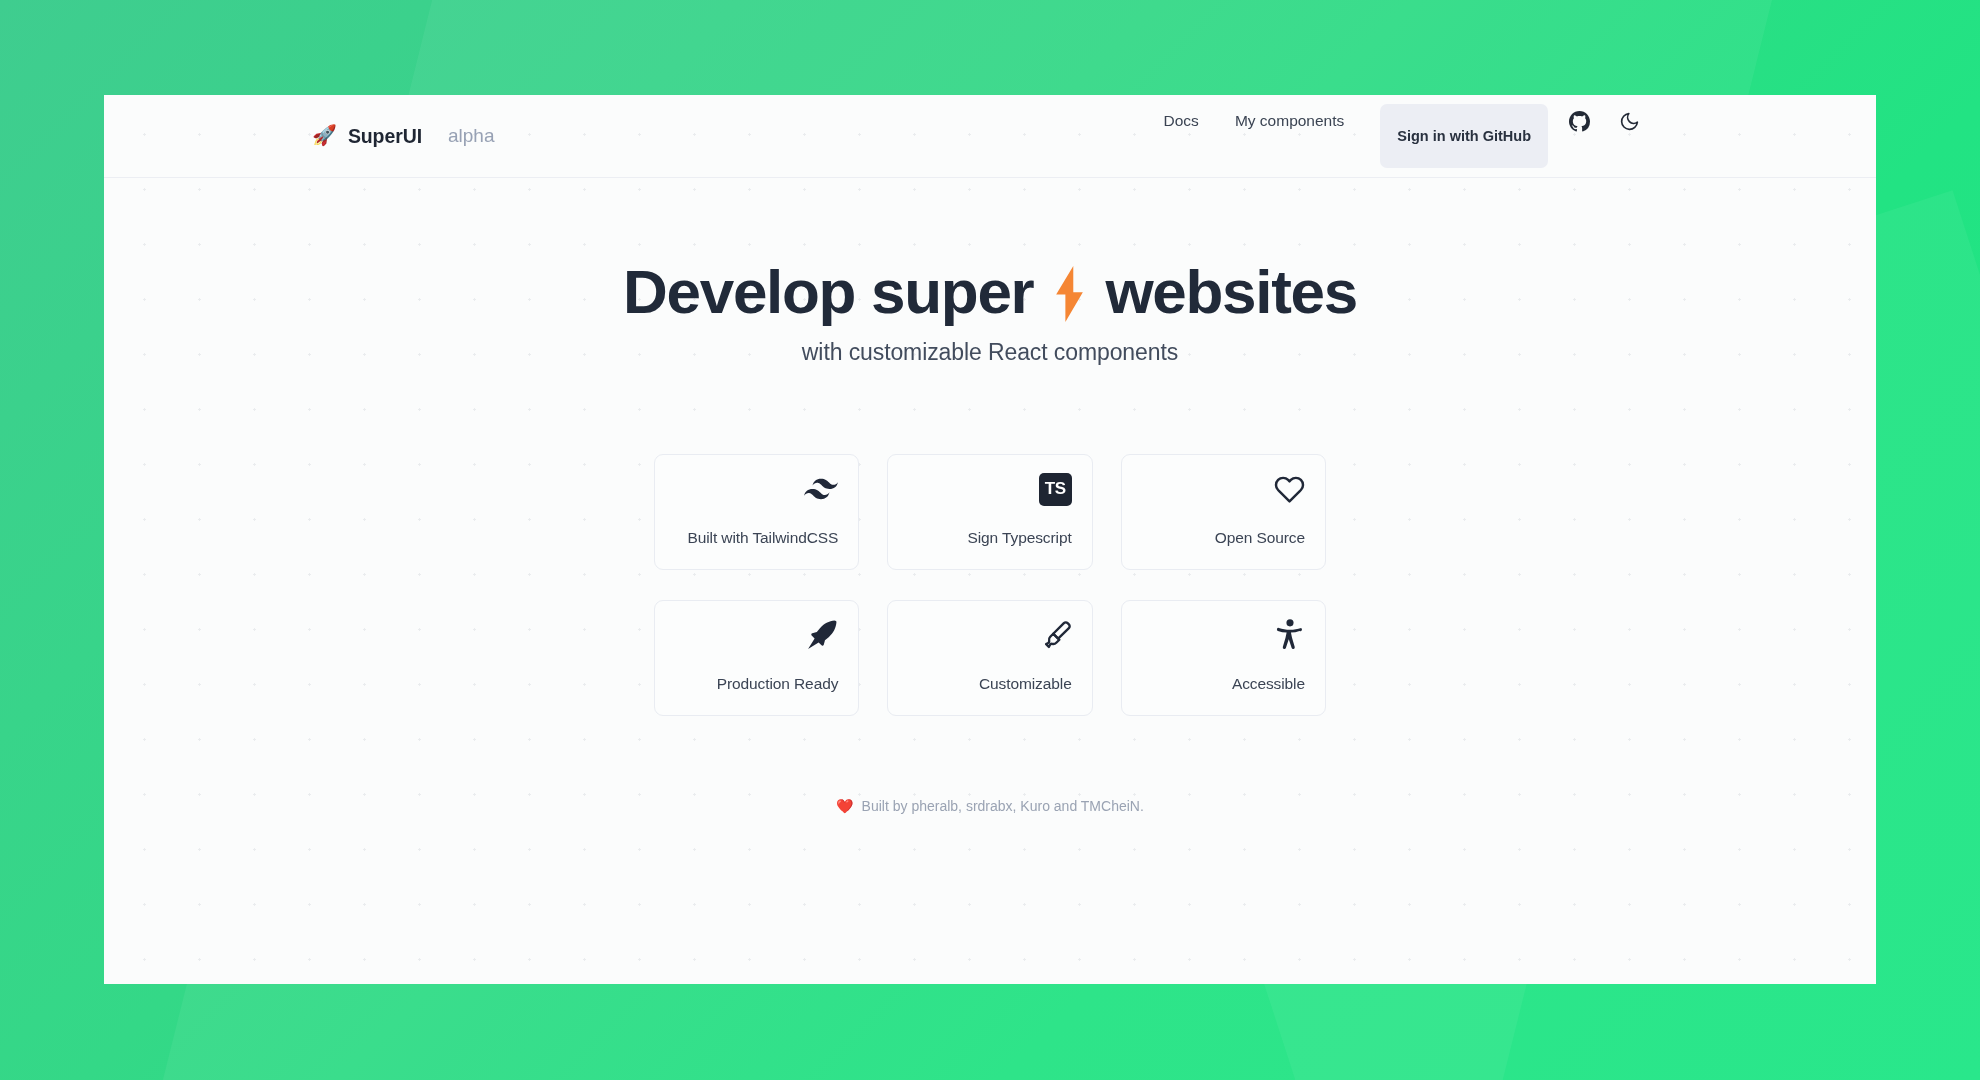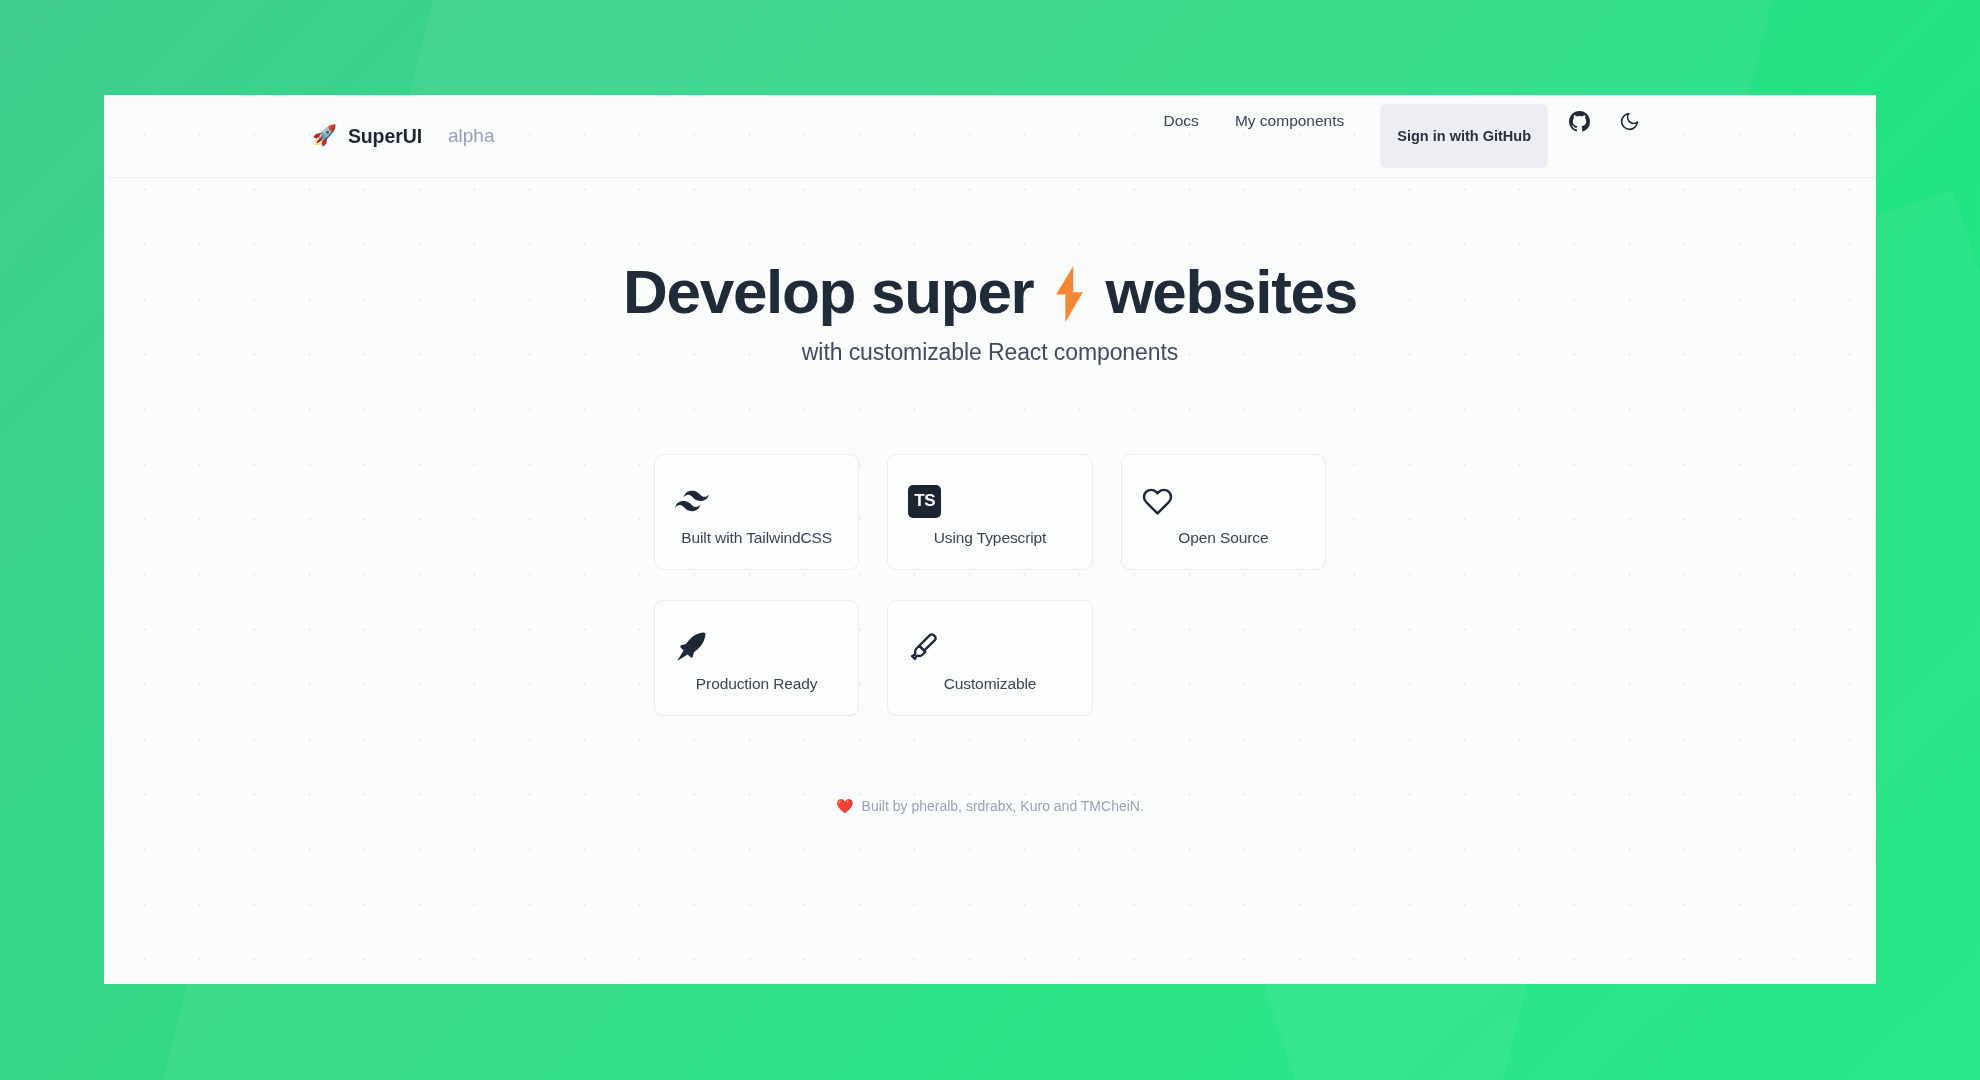--- a/index.html
+++ b/index.html
@@ -181,25 +181,26 @@
     width: 672px;
     display: grid;
     grid-template-columns: repeat(3, 1fr);
     gap: 30px 28px;
   }
   .feature-card {
     background: #fcfdfd;
     border: 1px solid #e9ecf2;
     border-radius: 9px;
     height: 116px;
-    padding: 29px 20px 0 20px;
+    padding: 17px 20px 0 20px;
     display: flex;
     flex-direction: column;
     justify-content: space-between;
     cursor: pointer;
+    align-items: flex-end;
   }
   .feature-icon {
     height: 34px;
     display: flex;
     align-items: center;
   }
   .feature-label {
     font-size: 15.5px;
     color: #3b4454;
     padding-bottom: 22px;
@@ -296,21 +297,21 @@
               <path d="M24 0c-6.4 0-10.4 3.2-12 9.6 2.4-3.2 5.2-4.4 8.4-3.6 1.83.46 3.13 1.79 4.58 3.26C27.34 11.68 30.06 14.4 36 14.4c6.4 0 10.4-3.2 12-9.6-2.4 3.2-5.2 4.4-8.4 3.6-1.83-.46-3.13-1.79-4.58-3.26C32.66 2.72 29.94 0 24 0zM12 14.4C5.6 14.4 1.6 17.6 0 24c2.4-3.2 5.2-4.4 8.4-3.6 1.83.46 3.13 1.79 4.58 3.26C15.34 26.08 18.06 28.8 24 28.8c6.4 0 10.4-3.2 12-9.6-2.4 3.2-5.2 4.4-8.4 3.6-1.83-.46-3.13-1.79-4.58-3.26C20.66 17.12 17.94 14.4 12 14.4z"></path>
             </svg>
           </div>
           <div class="feature-label">Built with TailwindCSS</div>
         </div>
 
         <div class="feature-card">
           <div class="feature-icon">
             <span class="ts-badge">TS</span>
           </div>
-          <div class="feature-label">Using Typescript</div>
+          <div class="feature-label">Sign Typescript</div>
         </div>
 
         <div class="feature-card">
           <div class="feature-icon">
             <svg width="31" height="31" viewBox="0 0 24 24" fill="none" stroke="#202838" stroke-width="1.9" stroke-linecap="round" stroke-linejoin="round" aria-hidden="true">
               <path d="M20.84 4.61a5.5 5.5 0 0 0-7.78 0L12 5.67l-1.06-1.06a5.5 5.5 0 0 0-7.78 7.78l1.06 1.06L12 21.23l7.78-7.78 1.06-1.06a5.5 5.5 0 0 0 0-7.78z"></path>
             </svg>
           </div>
           <div class="feature-label">Open Source</div>
         </div>
@@ -327,20 +328,29 @@
         <div class="feature-card">
           <div class="feature-icon">
             <svg width="30" height="30" viewBox="0 0 24 24" fill="none" stroke="#202838" stroke-width="1.9" stroke-linecap="round" stroke-linejoin="round" aria-hidden="true">
               <path d="M20.5 2.5a2.1 2.1 0 0 0-3 0L9 11l3.9 3.9 8.6-8.4a2.1 2.1 0 0 0 0-3z"></path>
               <path d="M9 11l-2.4 2.4a3.4 3.4 0 0 0-.9 3.2c.2.9-.3 1.6-1.1 2l-1.3.7 2.2 2.2.7-1.3c.4-.8 1.1-1.3 2-1.1a3.4 3.4 0 0 0 3.2-.9l2.5-2.4z"></path>
             </svg>
           </div>
           <div class="feature-label">Customizable</div>
         </div>
 
+        <div class="feature-card">
+          <div class="feature-icon">
+            <svg width="30" height="32" viewBox="0 0 24 26" fill="#202838" aria-hidden="true">
+              <circle cx="12" cy="3.1" r="2.9"></circle>
+              <path d="M21 7.3c-2.8.95-5.77 1.42-9 1.42S5.8 8.25 3 7.3a1.25 1.25 0 1 0-.8 2.37c2.26.76 4.6 1.23 7.05 1.4l-.9 4.2-2.2 7.5a1.3 1.3 0 0 0 2.48.76l2.37-7.1 2.37 7.1a1.3 1.3 0 0 0 2.48-.76l-2.2-7.5-.9-4.2c2.45-.17 4.79-.64 7.05-1.4A1.25 1.25 0 1 0 21 7.3z"></path>
+            </svg>
+          </div>
+          <div class="feature-label">Accessible</div>
+        </div>
 
       </div>
 
       <footer class="site-footer">
         <span class="footer-heart">❤️</span>
         <span>Built by pheralb, srdrabx, Kuro and TMCheiN.</span>
       </footer>
 
     </section>
   </div>

